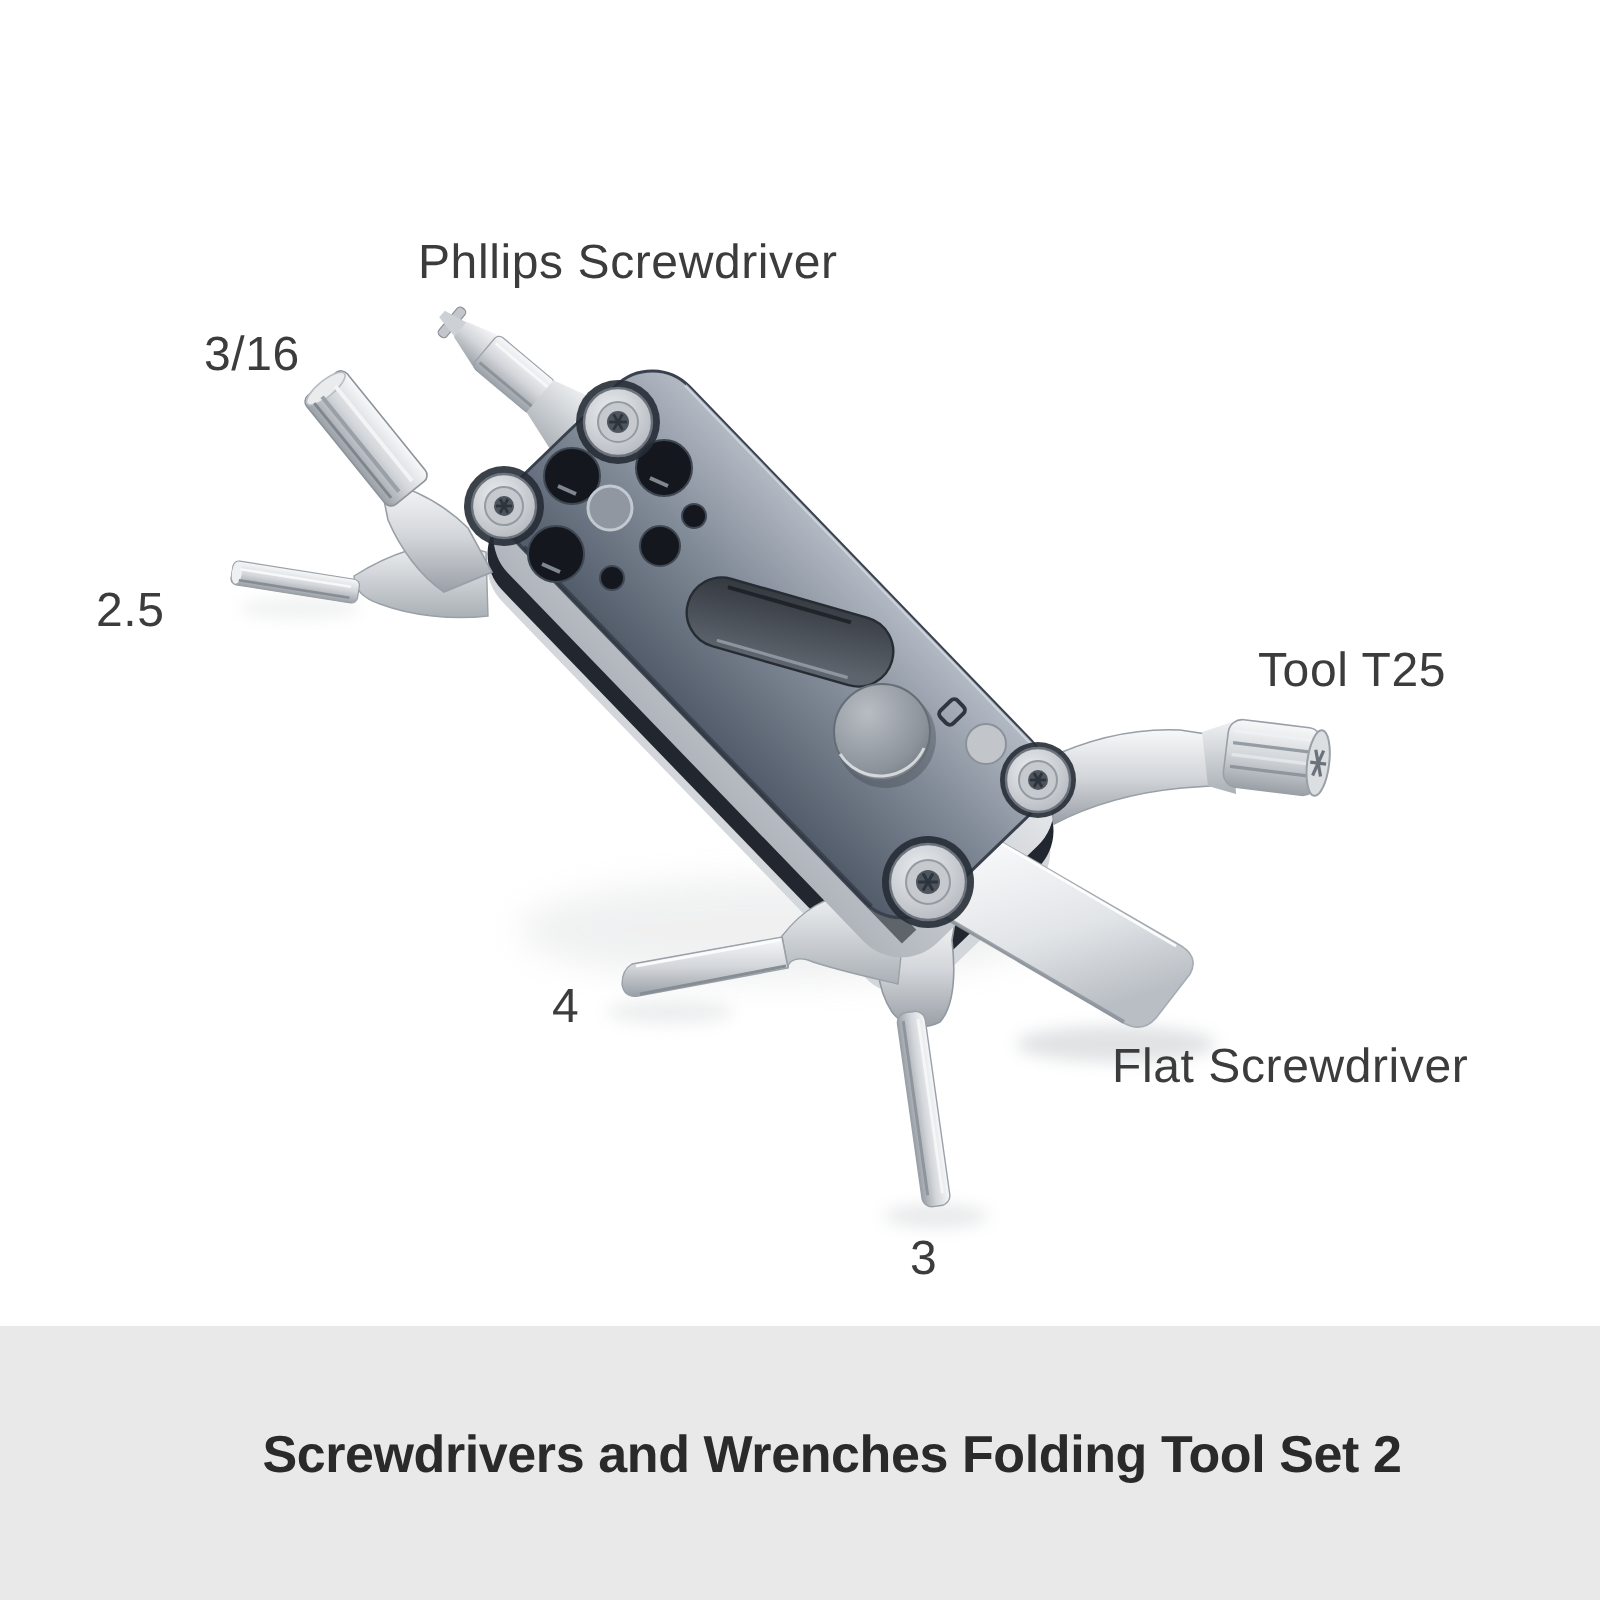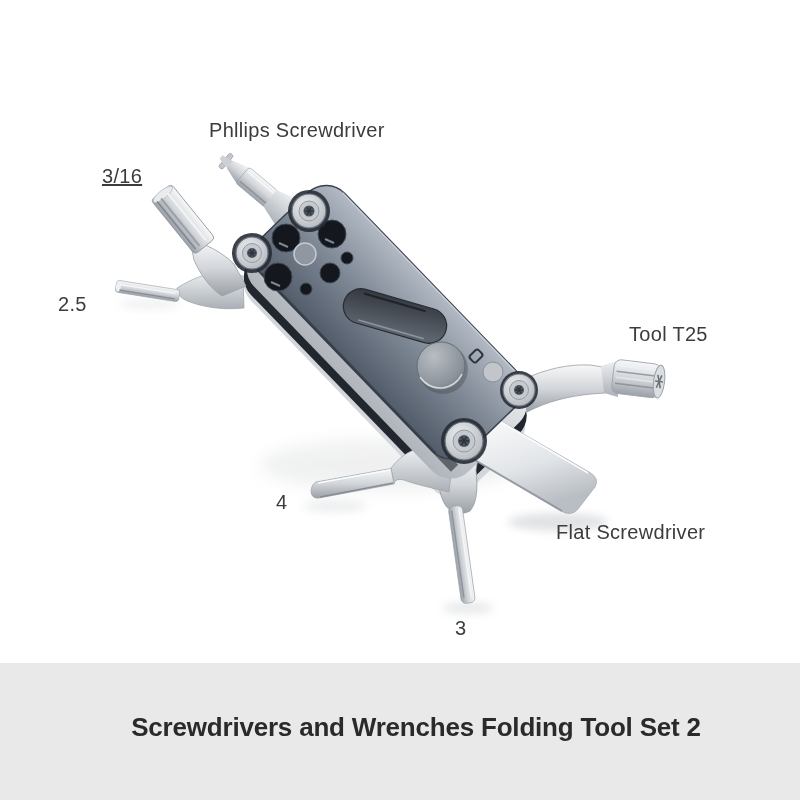--- a/index.html
+++ b/index.html
@@ -6,21 +6,21 @@
   .stage{
     position:relative;width:800px;height:800px;overflow:hidden;
     background:#ffffff;
     font-family:"Liberation Sans", sans-serif;
   }
   .photo-area{position:absolute;left:0;top:0;width:800px;height:663px;background:#ffffff;}
   .photo-area svg{position:absolute;left:0;top:0;}
   .lbl{
     position:absolute;
     color:#3c3c3c;
-    font-size:20px;
+    font-size:24px;
     line-height:1.1;
     letter-spacing:0.3px;
     white-space:nowrap;
     user-select:none;
   }
   .caption-band{
     position:absolute;left:0;top:663px;width:800px;height:137px;
     background:#e9e9e9;
     display:flex;align-items:center;justify-content:center;padding-left:16px;
   }
@@ -261,22 +261,22 @@
           <path d="M 420 377 A 24 24 0 0 0 462 374" stroke="#e8ebee" stroke-width="1.5" fill="none" opacity="0.8"></path>
         </g>
 
         <circle cx="493" cy="372" r="10" fill="#c2c6cb" stroke="#8b9199" stroke-width="1"></circle>
 
         <rect x="471.5" y="350" width="9" height="12" rx="2.5" fill="none" stroke="#2f3640" stroke-width="2" transform="rotate(46 476 356)"></rect>
       </g>
     </svg>
 
     <div class="lbl" style="left:209px;top:119px;">Phllips Screwdriver</div>
-    <div class="lbl" style="left:102px;top:165px;text-decoration:underline;">3/16</div>
-    <div class="lbl" style="left:58px;top:293px;">2.5</div>
+    <div class="lbl" style="left:102px;top:165px;">3/16</div>
+    <div class="lbl" style="left:48px;top:293px;">2.5</div>
     <div class="lbl" style="left:629px;top:323px;">Tool T25</div>
     <div class="lbl" style="left:276px;top:491px;">4</div>
     <div class="lbl" style="left:528px;top:521px;margin-left:28px;">Flat Screwdriver</div>
     <div class="lbl" style="left:455px;top:617px;">3</div>
   </div>
 
   <div class="caption-band">
     <div class="caption-text">Screwdrivers and Wrenches Folding Tool Set 2</div>
   </div>
 

